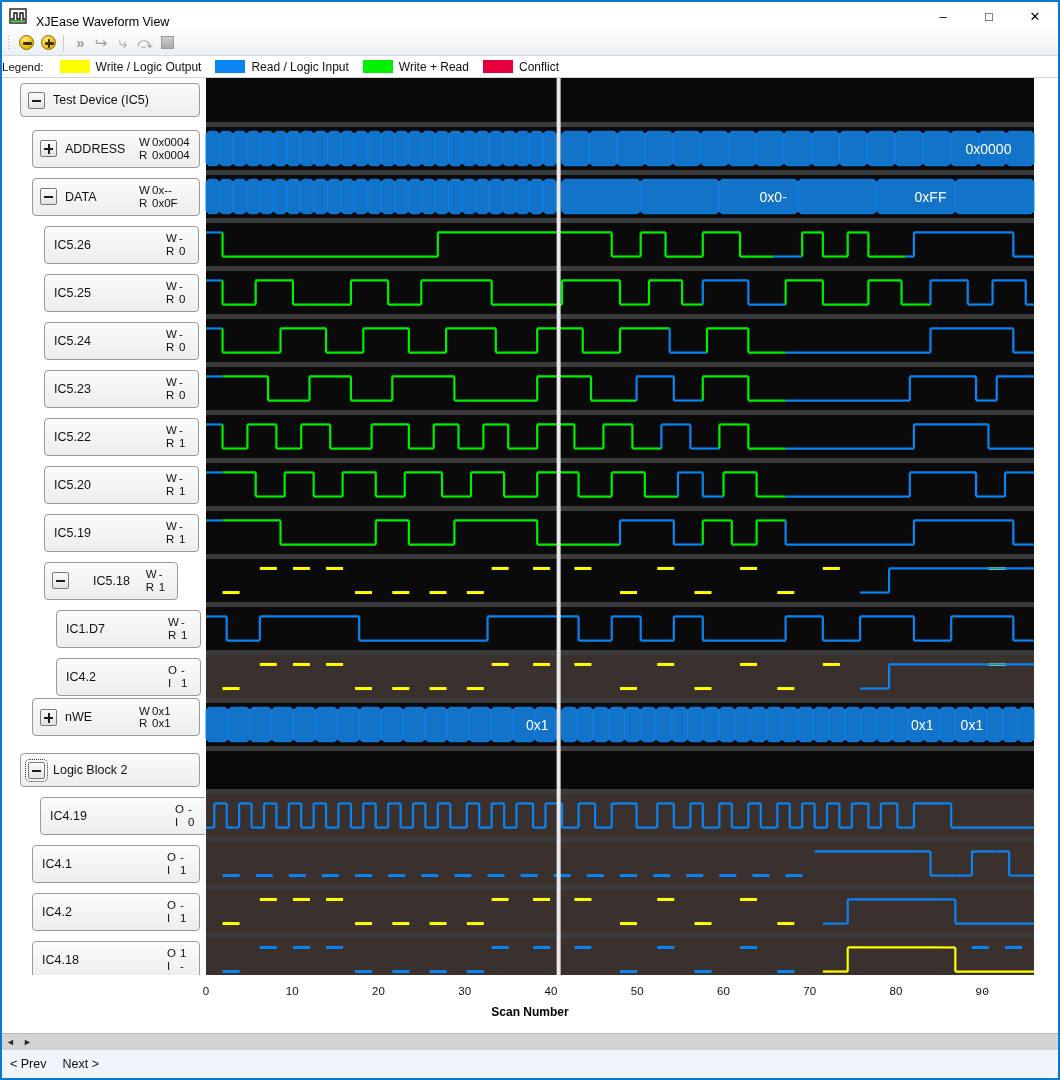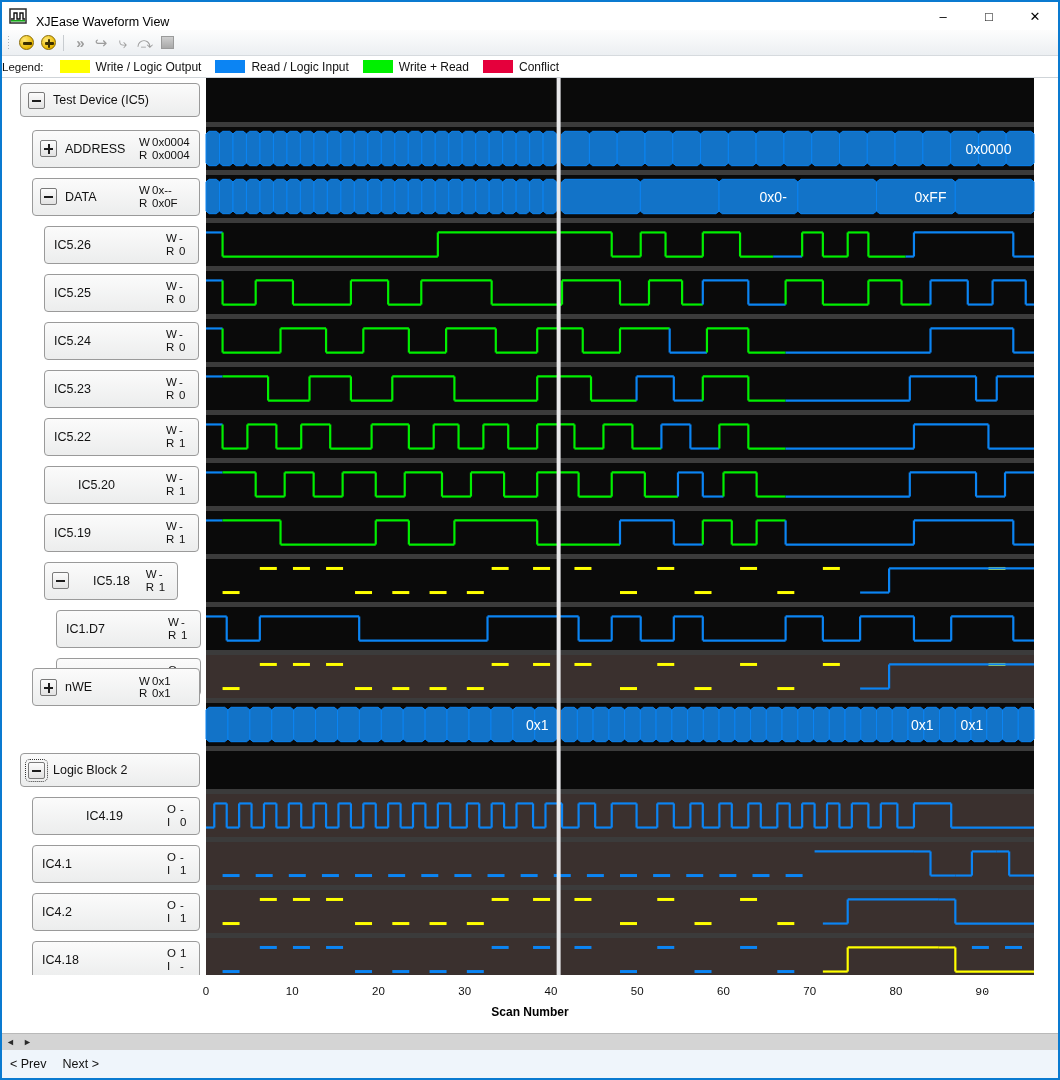--- a/index.html
+++ b/index.html
@@ -286,21 +286,21 @@
             <span class="vrow">
               <span class="k">W</span>
               <span class="v narrow">-</span>
             </span>
             <span class="vrow">
               <span class="k">R</span>
               <span class="v narrow">1</span>
             </span>
           </span>
         </div>
-        <div class="node" style="left: 42px; width: 155px; height: 38px; top: 387.5px; padding-left: 24px;">
+        <div class="node" style="left: 42px; width: 155px; height: 38px; top: 387.5px;">
           <span class="nlabel" style="margin-left: 9px;">IC5.20</span>
           <span class="vals">
             <span class="vrow">
               <span class="k">W</span>
               <span class="v narrow">-</span>
             </span>
             <span class="vrow">
               <span class="k">R</span>
               <span class="v narrow">1</span>
             </span>
@@ -352,39 +352,39 @@
             <span class="vrow">
               <span class="k">O</span>
               <span class="v narrow">-</span>
             </span>
             <span class="vrow">
               <span class="k">I</span>
               <span class="v narrow">1</span>
             </span>
           </span>
         </div>
-        <div class="node" style="left: 30px; width: 168px; height: 38px; top: 590px;">
+        <div class="node" style="left: 30px; width: 168px; height: 38px; top: 620px;">
           <span class="exp plus"></span>
           <span class="nlabel">nWE</span>
           <span class="vals">
             <span class="vrow">
               <span class="k">W</span>
               <span class="v">0x1</span>
             </span>
             <span class="vrow">
               <span class="k">R</span>
               <span class="v">0x1</span>
             </span>
           </span>
         </div>
         <div class="node" style="left: 18px; width: 180px; height: 34px; top: 675px;">
           <span class="exp focus"></span>
           <span class="nlabel">Logic Block 2</span>
         </div>
-        <div class="node" style="left: 30px; width: 168px; height: 38px; top: 718.5px; padding-left: 44px;">
+        <div class="node" style="left: 38px; width: 168px; height: 38px; top: 718.5px;">
           <span class="nlabel" style="margin-left: 9px;">IC4.19</span>
           <span class="vals">
             <span class="vrow">
               <span class="k">O</span>
               <span class="v narrow">-</span>
             </span>
             <span class="vrow">
               <span class="k">I</span>
               <span class="v narrow">0</span>
             </span>

